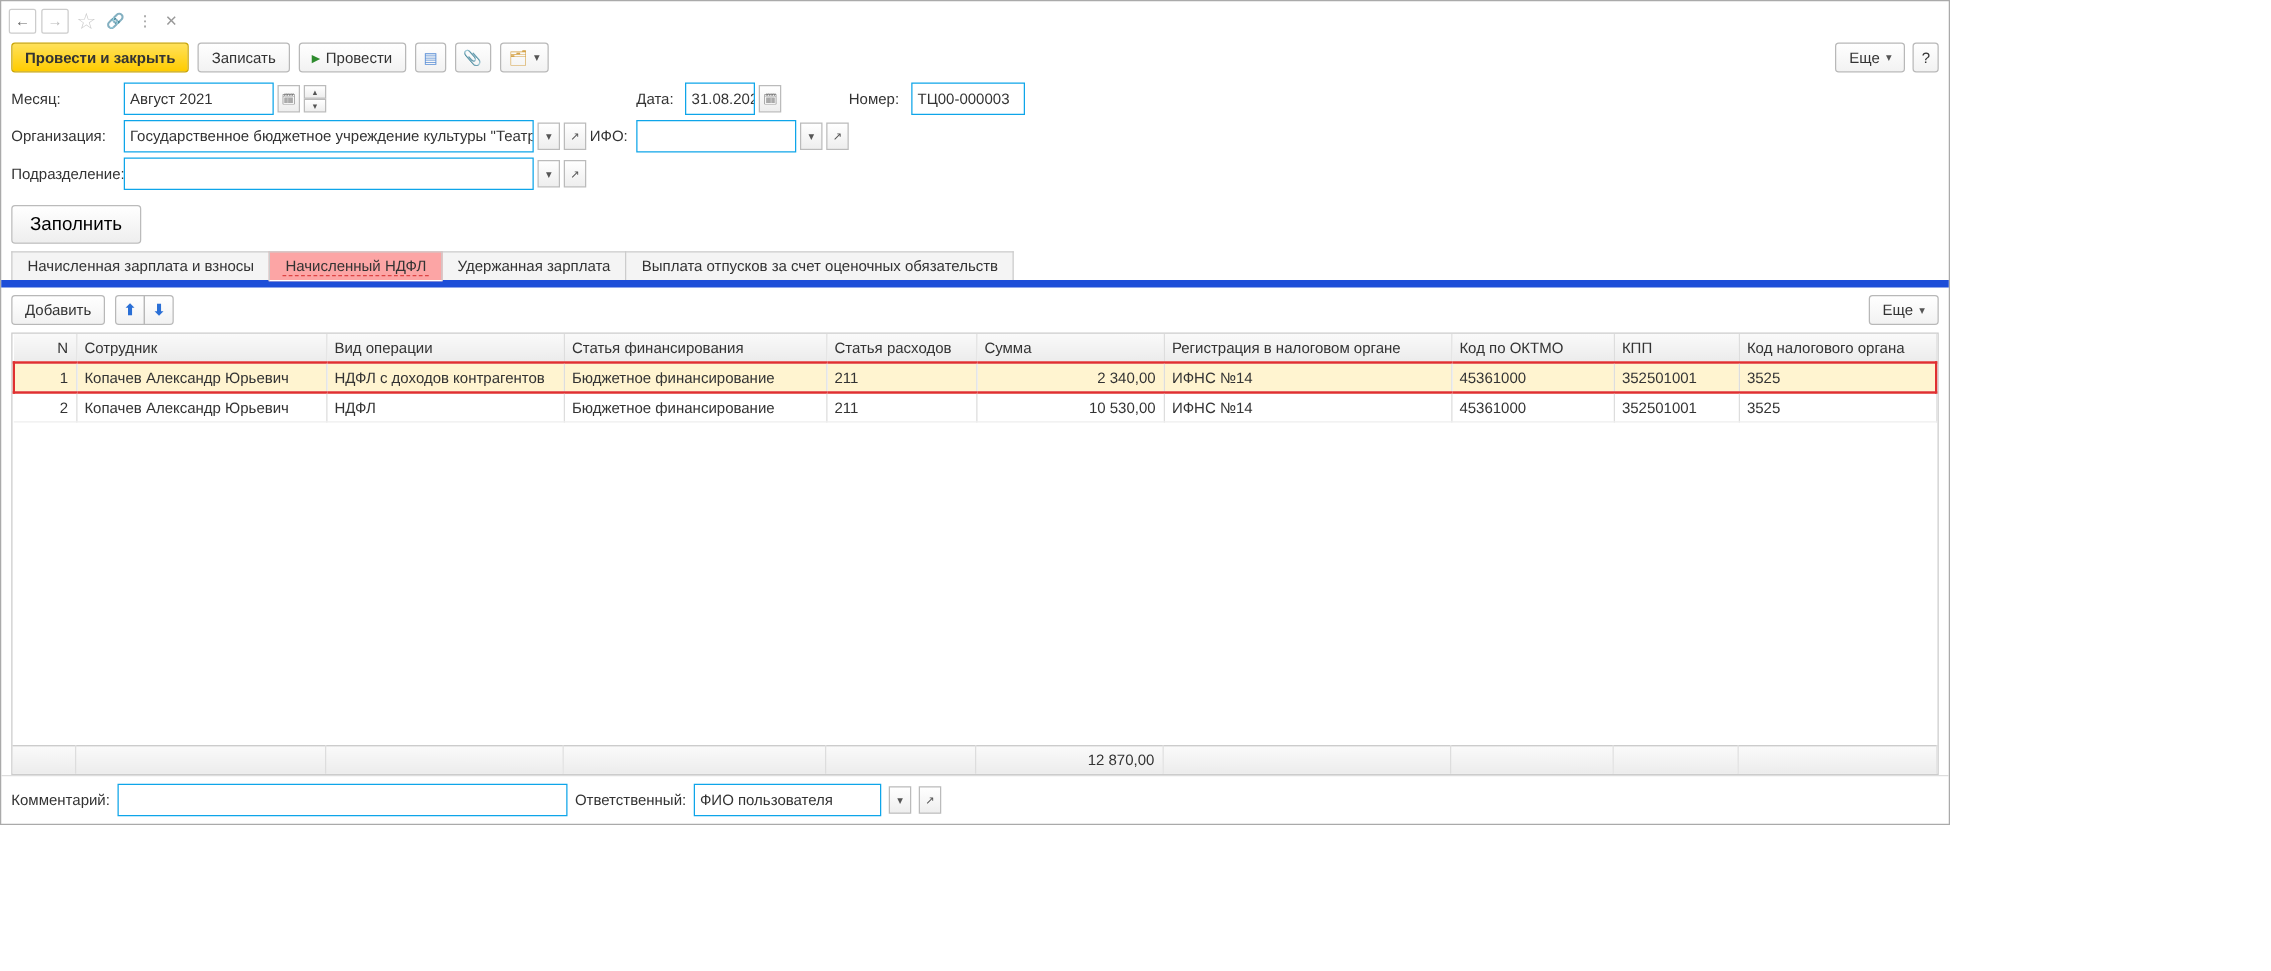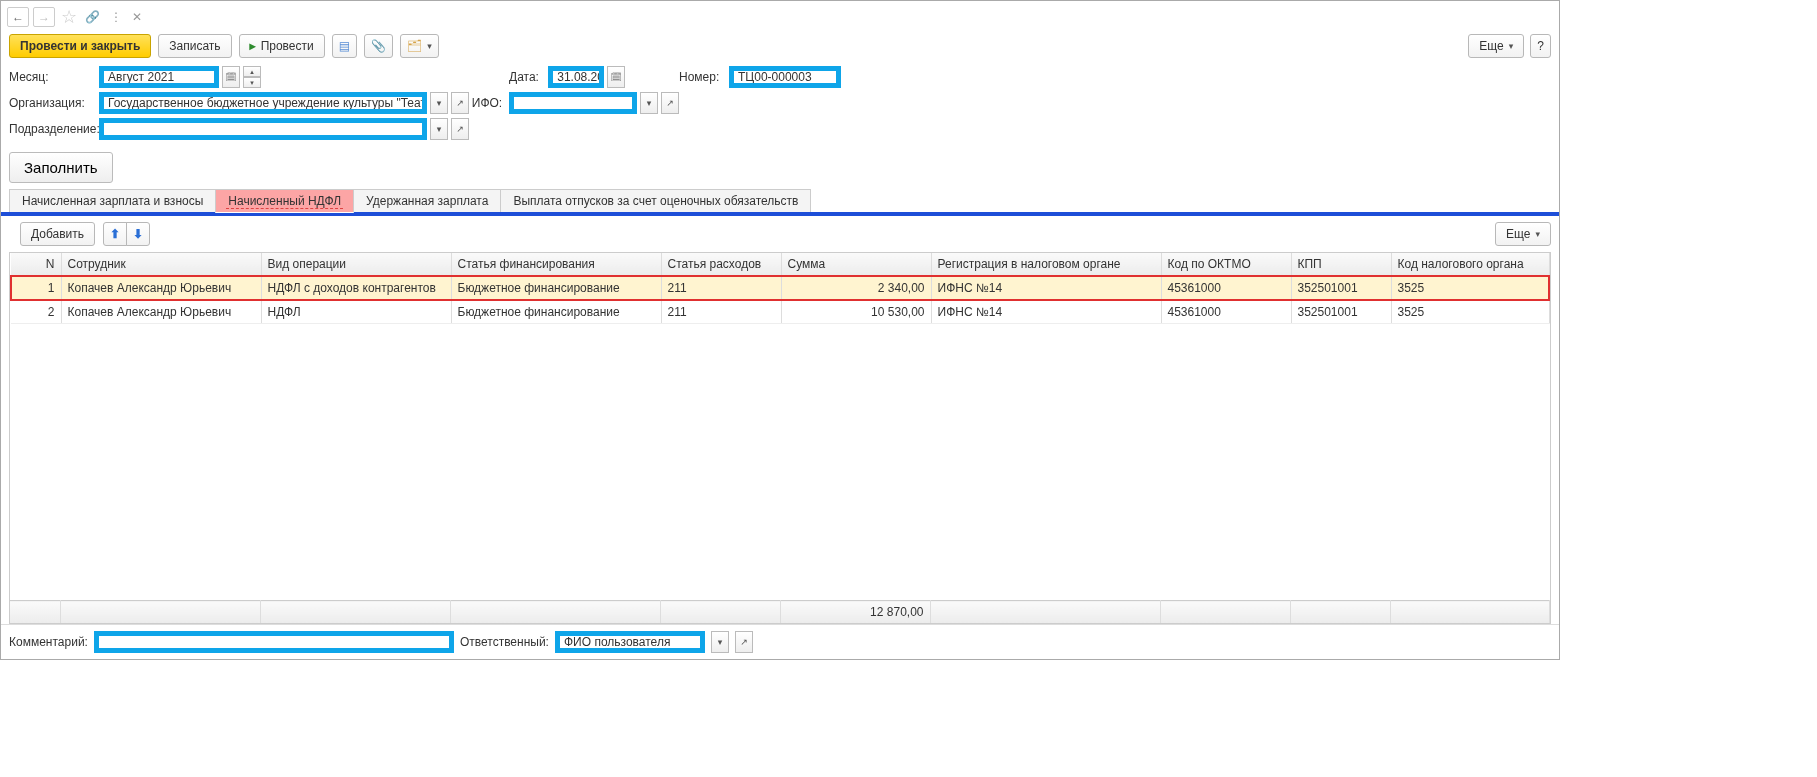--- a/index.html
+++ b/index.html
@@ -59,22 +59,22 @@
   .form-grid {
     padding: 2px 8px 4px 8px;
     display: grid;
     grid-template-columns: 90px 370px 40px 170px 50px 160px;
     row-gap: 4px;
     align-items: center;
   }
   .lbl { color: #333; }
   .fieldwrap { display: flex; align-items: center; gap: 3px; }
   .input {
-    border: 5px solid #0ea5e9;
-    height: 22px; padding: 0 4px;
+    border: 1px solid #0ea5e9;
+    height: 22px; padding: 12px 4px;
     background: #fff;
     display: flex; align-items: center;
     overflow: hidden; white-space: nowrap;
   }
   .input.sel { flex:1; }
   .mini-btn {
     width: 18px; height: 22px;
     border: 1px solid #bbb; background: linear-gradient(#fff,#eee);
     display: inline-flex; align-items:center; justify-content:center;
     font-size: 9px; color:#555; cursor:pointer;
@@ -85,21 +85,21 @@
   .spin .mini-btn{ height:11px; font-size:7px;}
   
   .fill-row { padding: 8px 8px 6px 8px; }
   .fill-btn {
     border:1px solid #bbb; background: linear-gradient(#fff,#eee);
     padding: 6px 14px; font-size:15px; border-radius:3px; cursor:pointer;
   }
   
   .tabs {
     display:flex; align-items:flex-end;
-    padding: 0 8px; border-bottom:4px solid #1d4ed8;
+    padding: 0 8px; border-bottom:6px solid #1d4ed8;
     gap:0;
   }
   .tab {
     border:1px solid #ccc; border-bottom:none;
     background:#f4f4f4;
     padding:4px 12px; cursor:pointer;
     margin-right:-1px;
     position:relative;
   }
   .tab.active {
@@ -112,21 +112,21 @@
     display:block;
     border-bottom:1px dashed #d44;
     position:absolute; left:10px; right:10px; bottom:3px;
   }
   .tab .tab-underline{display:none;}
   
   .tab-content {
     padding:6px 8px 0 8px; flex:1; display:flex; flex-direction:column;
     min-height:0;
   }
-  .tab-toolbar { display:flex; gap:8px; align-items:flex-start;margin-left:11px; }
+  .tab-toolbar { display:flex; gap:8px; align-items:flex-start; }
   .move-group{display:flex;}
   .move-group .btn{padding:3px 6px;}
   .move-group .btn:first-child{border-top-right-radius:0;border-bottom-right-radius:0;}
   .move-group .btn:last-child{border-top-left-radius:0;border-bottom-left-radius:0;margin-left:-1px;}
   .arrow-up{color:#2a6fd6;font-weight:bold;}
   .arrow-down{color:#2a6fd6;font-weight:bold;}
   
   .table-wrap{
     flex:1; border:1px solid #ccc; margin-top:6px;
     display:flex; flex-direction:column; min-height:0;
@@ -242,21 +242,21 @@
     <span></span>
     <div class="fieldwrap">
       <span class="lbl">Дата:</span>&nbsp;
       <div class="input" style="width:56px">
           <span>31.08.2021</span>
         </div>
       <div class="mini-btn">🗓</div>
     </div>
     <span class="lbl">Номер:</span>
     <div class="fieldwrap">
-      <div class="input" style="width:112px">
+      <div class="input" style="width:91px">
           <span>ТЦ00-000003</span>
         </div>
     </div>
 
     <span class="lbl">Организация:</span>
     <div class="fieldwrap">
       <div class="input sel">
           <span>Государственное бюджетное учреждение культуры "Театраг</span>
         </div>
       <div class="mini-btn">▾</div>

